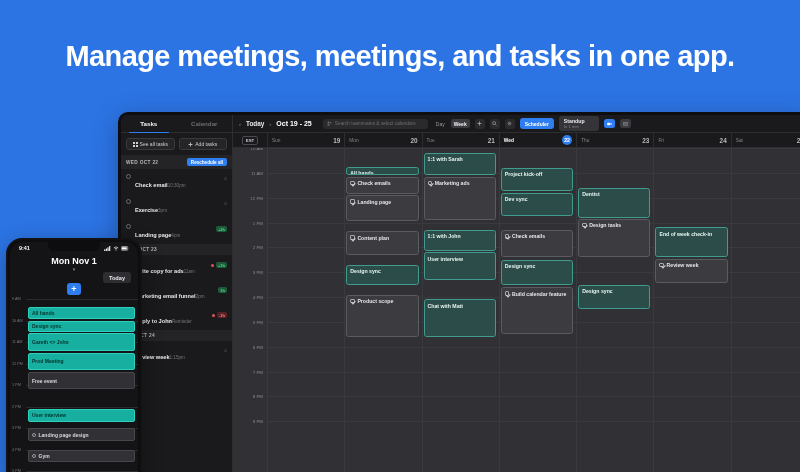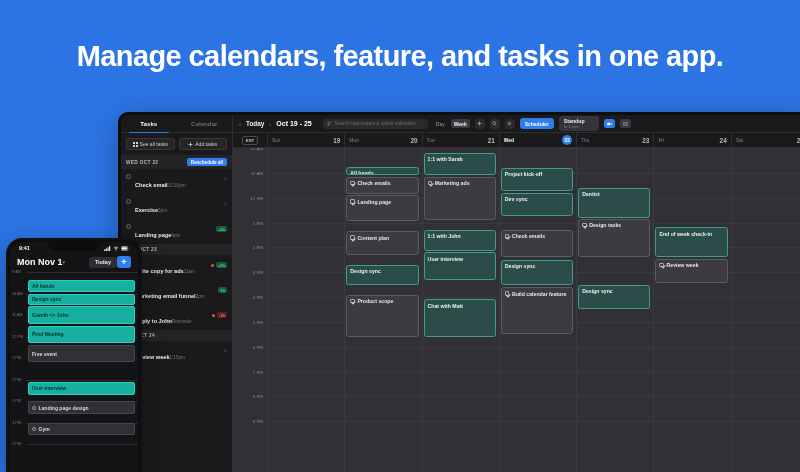--- a/index.html
+++ b/index.html
@@ -168,21 +168,21 @@
     overflow:hidden;
   }
   .phone-screen { position:absolute; inset:2px 2px 0 2px; background:#141416; border-radius:13px 13px 0 0; overflow:hidden; }
   .notch {
     position:absolute; left:50%; transform:translateX(-50%); top:0;
     width:52px; height:9px; background:#0d0d0f; border-radius:0 0 7px 7px; z-index:5;
   }
   .p-status { height:12px; display:flex; align-items:center; justify-content:space-between; padding:0 9px; }
   .p-time { font-size:5.4px; color:#fff; font-weight:bold; }
   .p-icons { display:flex; align-items:center; gap:2px; }
-  .p-head { display:flex; align-items:center; gap:0; padding:2px 7px 4px 7px; }
+  .p-head { display:flex; align-items:center; gap:0; padding:2px 7px 4px 7px;flex-direction:column; }
   .p-date { font-size:9px; color:#fff; font-weight:bold; }
   .p-caret { color:#8a8a90; font-size:5px; }
   .p-today {
     margin-left:auto; background:#2e2e32; color:#eaeaee; font-size:5.6px;
     font-weight:bold; border-radius:3px; padding:2.5px 6px;
   }
   .p-add {
     background:#2f7ef0; color:#fff; width:14px; height:12px; border-radius:3px;
     display:flex; align-items:center; justify-content:center; font-size:9px; font-weight:bold;
   }
@@ -194,21 +194,21 @@
     font-size:5px; font-weight:bold; padding:1.5px 3px; line-height:6px;
     display:flex; align-items:center; gap:2.5px; overflow:hidden;
   }
   .p-ev.teal { background:#17b0a0; color:#04312c; border:0.8px solid #2fd0bd; }
   .p-ev.gray { background:#303035; color:#d8d8de; border:0.8px solid #46464c; }
   .p-ev .pcbx { width:4px;height:4px;flex:0 0 4px;border:0.8px solid #9a9aa2;border-radius:50%; }
 </style>
 </head>
 <body>
 
-<div class="headline">Manage calendars, feature, and tasks in one app.</div>
+<div class="headline">Manage meetings, meetings, and tasks in one app.</div>
 
 <div class="tablet">
   <div class="tablet-inner">
 
     <div class="tasks-panel">
       <div class="tabs">
         <div class="tab active">Tasks</div>
         <div class="tab">Calendar</div>
       </div>
       <div class="task-actions">

